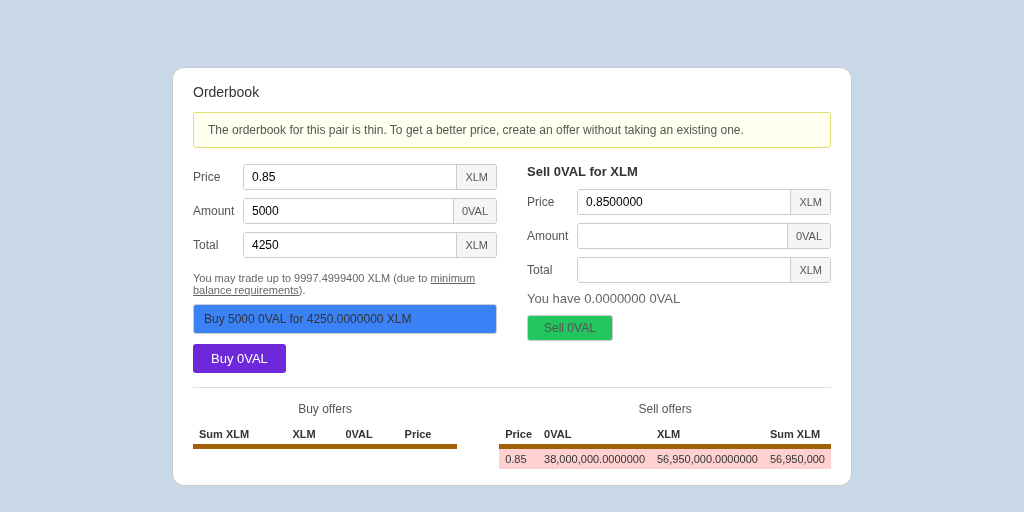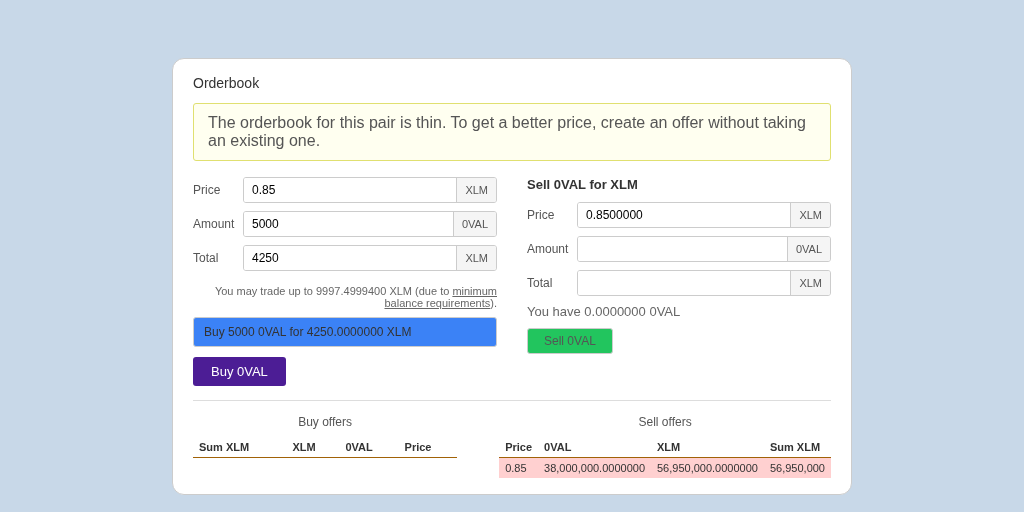--- a/index.html
+++ b/index.html
@@ -34,21 +34,21 @@
       font-size: 14px;
       font-weight: normal;
       color: #333;
       margin-bottom: 12px;
     }
     .alert-box {
       background: #fffff0;
       border: 1px solid #e0e070;
       border-radius: 3px;
       padding: 10px 14px;
-      font-size: 16px;
+      font-size: 12px;
       color: #555;
       margin-bottom: 16px;
     }
     .two-col {
       display: flex;
       gap: 30px;
     }
     .col {
       flex: 1;
     }
@@ -90,21 +90,20 @@
       padding: 5px 8px;
       font-size: 11px;
       color: #555;
       display: flex;
       align-items: center;
     }
     .info-text {
       font-size: 11px;
       color: #666;
       margin-top: 14px;
-      text-align: right;
     }
     .info-text a {
       color: #666;
       text-decoration: underline;
     }
     .trade-preview-box {
       border: 1px solid #ccc;
       border-radius: 3px;
       padding: 7px 10px;
       font-size: 12px;
@@ -124,21 +123,21 @@
       background: #22c55e;
       padding: 5px 16px;
       font-size: 12px;
       color: #555;
       border-radius: 3px;
       cursor: pointer;
       margin-top: 8px;
     }
     .buy-btn {
       display: inline-block;
-      background: #4c1d95;
+      background: #6d28d9;
       color: #fff;
       border: none;
       padding: 7px 18px;
       font-size: 13px;
       border-radius: 3px;
       cursor: pointer;
       margin-top: 10px;
     }
     .divider {
       border: none;
@@ -162,21 +161,21 @@
     .offers-table {
       width: 100%;
       border-collapse: collapse;
       font-size: 11px;
     }
     .offers-table th {
       font-weight: bold;
       color: #333;
       padding: 4px 6px;
       text-align: left;
-      border-bottom: 1px solid #a16207;
+      border-bottom: 5px solid #a16207;
     }
     .offers-table td {
       padding: 4px 6px;
       color: #333;
     }
     .sell-offers-table th:first-child,
     .sell-offers-table td:first-child {
       text-align: left;
     }
     .sell-row-highlight {

